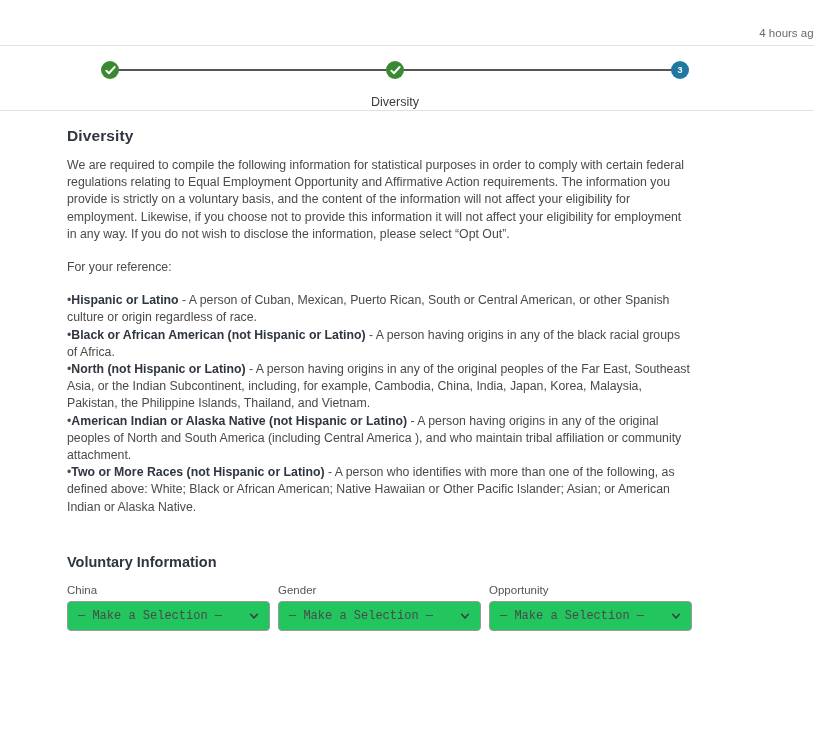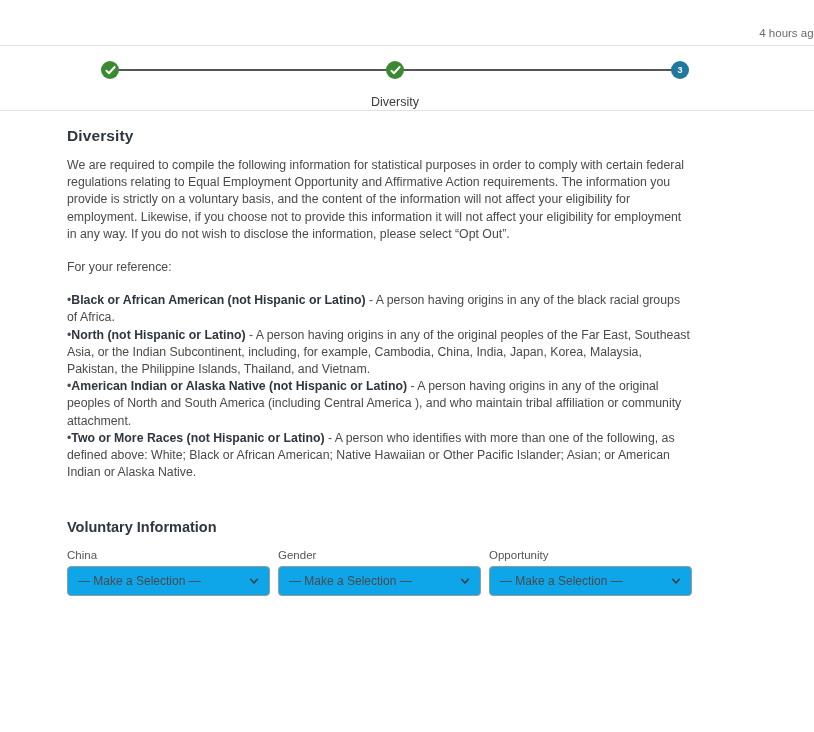--- a/index.html
+++ b/index.html
@@ -162,25 +162,26 @@
     display: block;
     font-size: 11.5px;
     color: #555555;
     margin-bottom: 5px;
   }
   .select-box {
     position: relative;
     height: 30px;
     border: 1px solid #999999;
     border-radius: 4px;
-    background: #0ea5e9;
+    background: #22c55e;
     box-sizing: border-box;
     display: flex;
     align-items: center;
     cursor: pointer;
+    font-family: Liberation Mono, monospace;
   }
   .select-value {
     font-size: 12px;
     color: #4a4a4a;
     padding-left: 10px;
     white-space: nowrap;
   }
   .chevron {
     position: absolute;
     right: 10px;
@@ -229,20 +230,21 @@
 <div class="content">
   <div class="inner">
 
     <h2 class="section-title">Diversity</h2>
 
     <p class="body-text">We are required to compile the following information for statistical purposes in order to comply with certain federal regulations relating to Equal Employment Opportunity and Affirmative Action requirements. The information you provide is strictly on a voluntary basis, and the content of the information will not affect your eligibility for employment. Likewise, if you choose not to provide this information it will not affect your eligibility for employment in any way. If you do not wish to disclose the information, please select “Opt Out”.</p>
 
     <p class="body-text ref-lead">For your reference:</p>
 
     <div class="bullets">
+        <p class="bullet-item"><span class="bullet-dot">•</span><b>Hispanic or Latino</b><span> - A person of Cuban, Mexican, Puerto Rican, South or Central American, or other Spanish culture or origin regardless of race.</span></p>
         <p class="bullet-item"><span class="bullet-dot">•</span><b>Black or African American (not Hispanic or Latino)</b><span> - A person having origins in any of the black racial groups of Africa.</span></p>
         <p class="bullet-item"><span class="bullet-dot">•</span><b>North (not Hispanic or Latino)</b><span> - A person having origins in any of the original peoples of the Far East, Southeast Asia, or the Indian Subcontinent, including, for example, Cambodia, China, India, Japan, Korea, Malaysia, Pakistan, the Philippine Islands, Thailand, and Vietnam.</span></p>
         <p class="bullet-item"><span class="bullet-dot">•</span><b>American Indian or Alaska Native (not Hispanic or Latino)</b><span> - A person having origins in any of the original peoples of North and South America (including Central America ), and who maintain tribal affiliation or community attachment.</span></p>
         <p class="bullet-item"><span class="bullet-dot">•</span><b>Two or More Races (not Hispanic or Latino)</b><span> - A person who identifies with more than one of the following, as defined above: White; Black or African American; Native Hawaiian or Other Pacific Islander; Asian; or American Indian or Alaska Native.</span></p>
       </div>
 
     <div class="voluntary">
       <h3 class="vol-title">Voluntary Information</h3>
       <div class="field-row">
           <div class="field">

